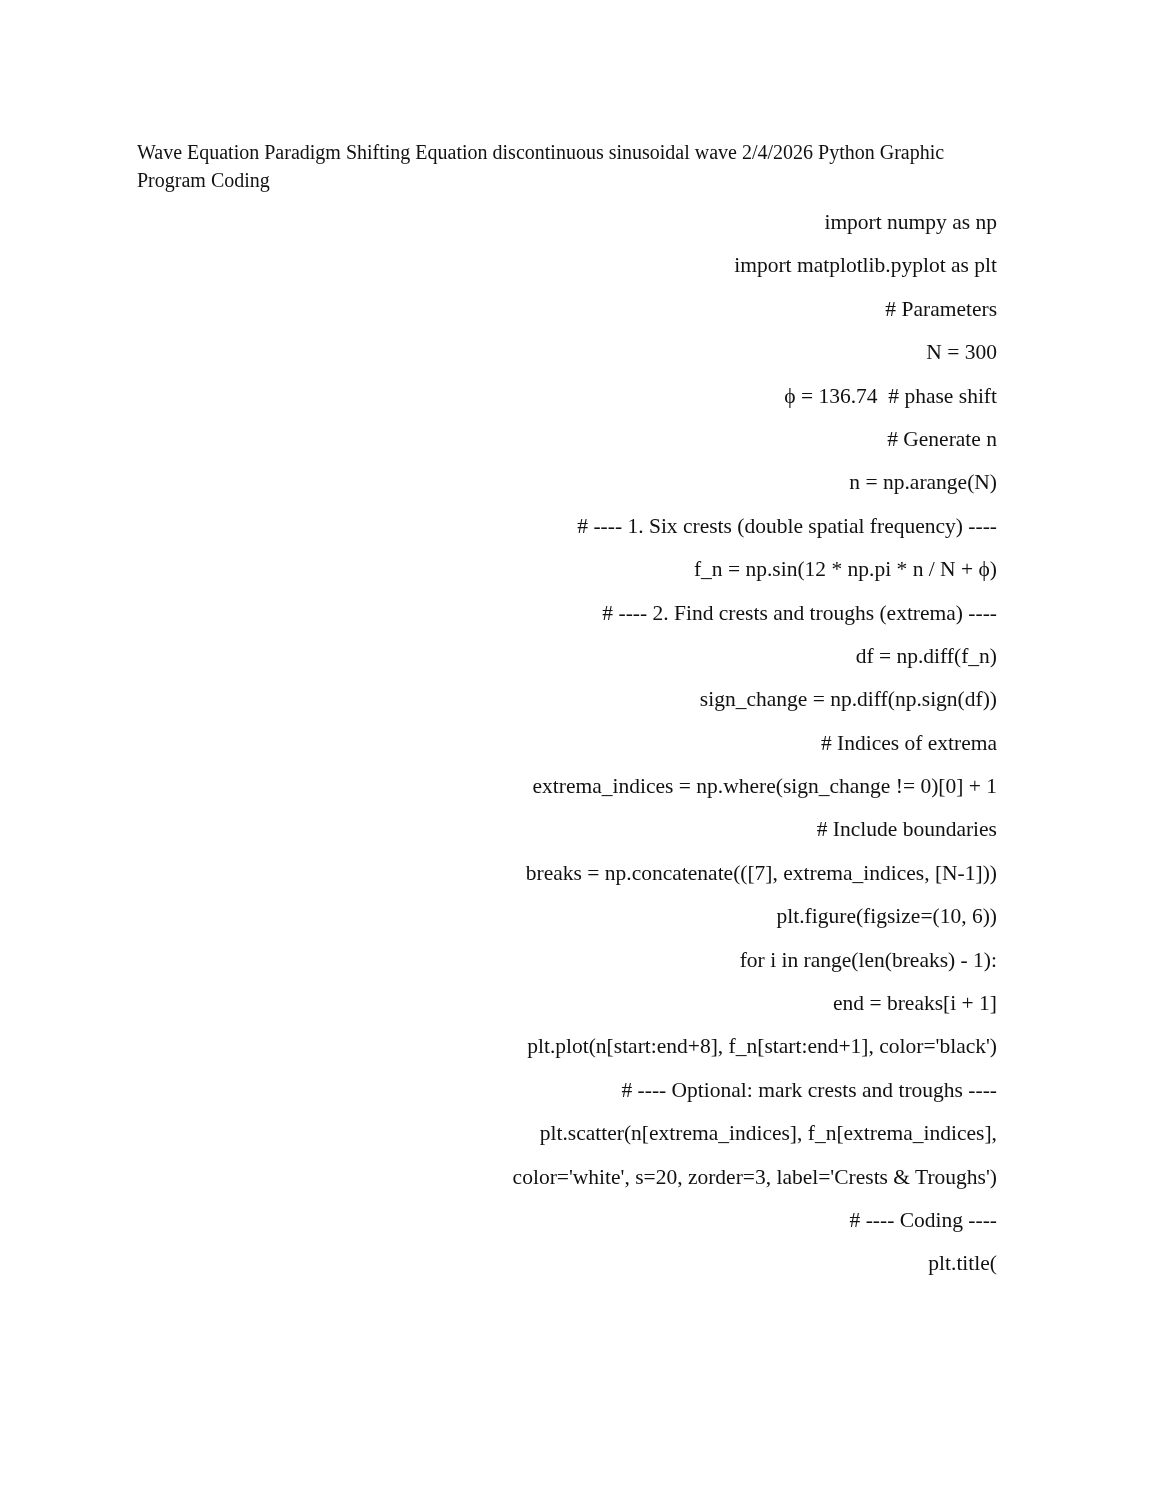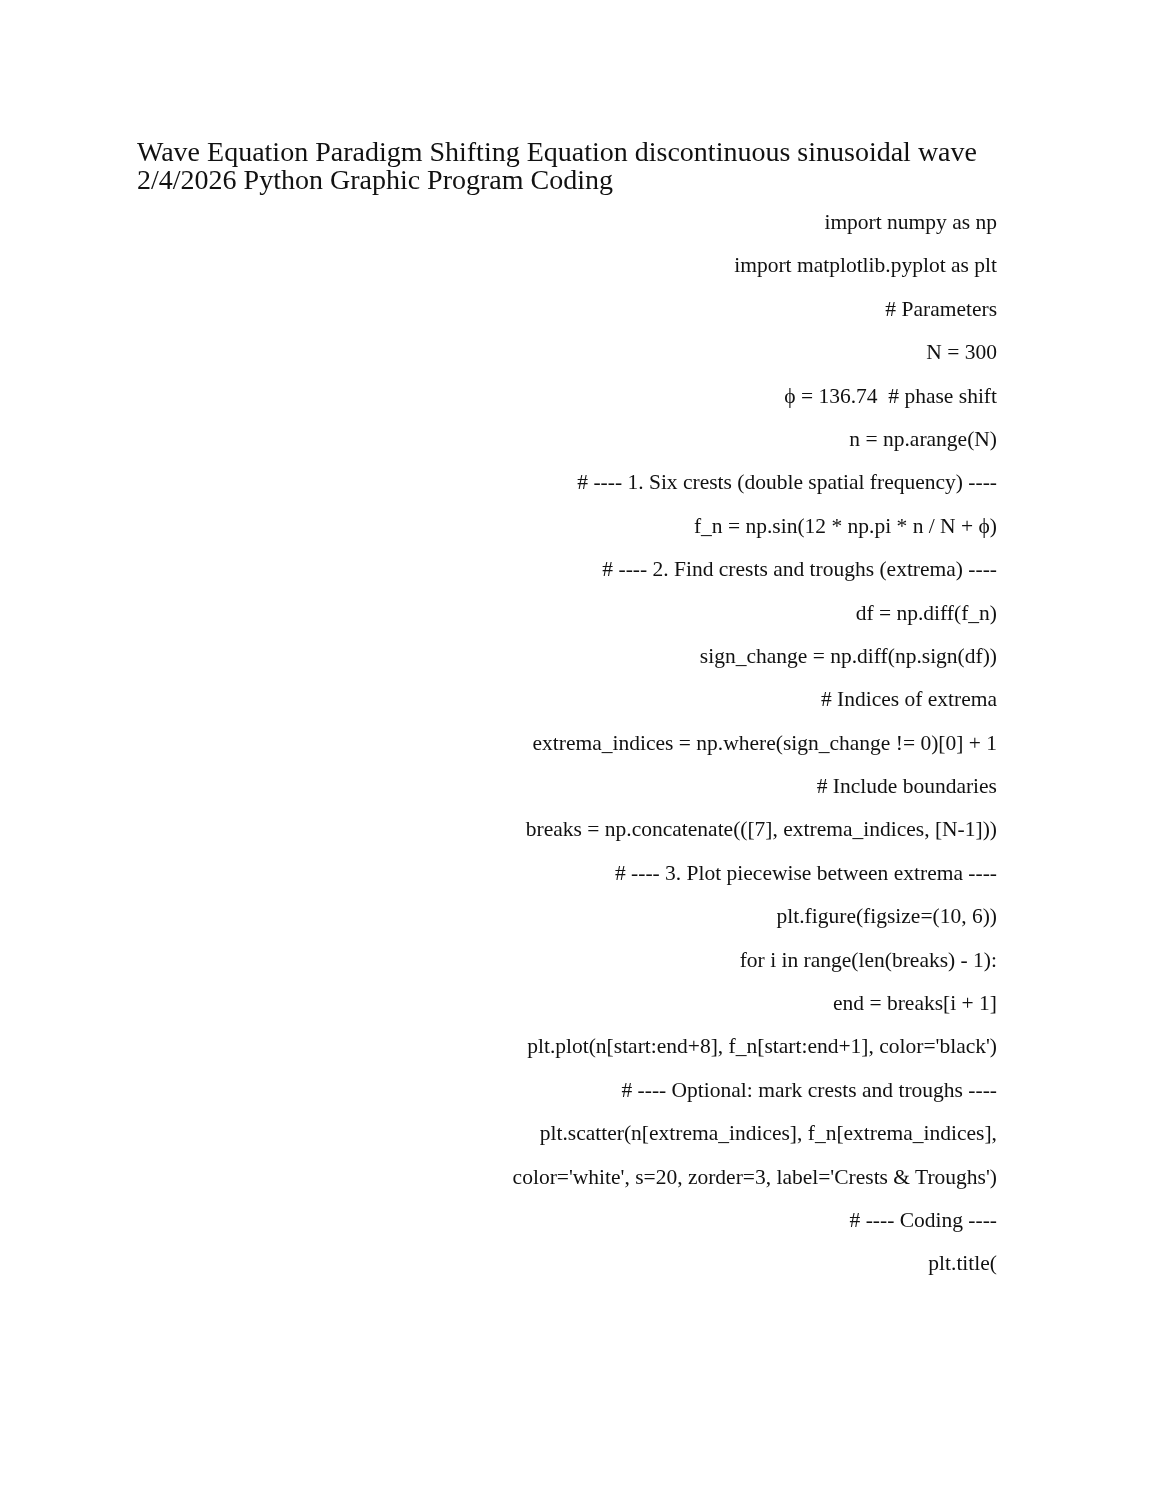--- a/index.html
+++ b/index.html
@@ -3,52 +3,52 @@
   <meta charset="utf-8">
   <style>
     html, body { margin: 0; padding: 0; background: #ffffff; }
     body {
       width: 1159px; height: 1500px; position: relative; overflow: hidden;
       font-family: "Liberation Serif", "DejaVu Serif", serif;
       color: #111111;
     }
     .page { position: absolute; left: 137px; top: 138px; width: 860px; }
     .title {
-      font-size: 28px; line-height: 28px; margin: 0 0 14px 0;
+      font-size: 20px; line-height: 28px; margin: 0 0 14px 0;
     }
     .line {
       font-size: 21.5px; line-height: 28px; height: 28px; margin: 0 0 15.4px 0;
       white-space: pre;
       text-align: right;
     }
     .indent1 { padding-left: 22px; }
     .indent2 { padding-left: 68px; }
   </style>
 </head>
 <body>
 
 <div class="page">
   <div class="title">Wave Equation Paradigm Shifting Equation discontinuous sinusoidal wave 2/4/2026 Python Graphic Program Coding</div>
 
   <div class="line">import numpy as np</div>
   <div class="line">import matplotlib.pyplot as plt</div>
   <div class="line"># Parameters</div>
   <div class="line">N = 300</div>
   <div class="line">ϕ = 136.74  # phase shift</div>
+  <div class="line"># Generate n</div>
   <div class="line">n = np.arange(N)</div>
   <div class="line"># ---- 1. Six crests (double spatial frequency) ----</div>
   <div class="line">f_n = np.sin(12 * np.pi * n / N + ϕ)</div>
   <div class="line"># ---- 2. Find crests and troughs (extrema) ----</div>
   <div class="line">df = np.diff(f_n)</div>
   <div class="line">sign_change = np.diff(np.sign(df))</div>
   <div class="line"># Indices of extrema</div>
   <div class="line">extrema_indices = np.where(sign_change != 0)[0] + 1</div>
   <div class="line"># Include boundaries</div>
   <div class="line">breaks = np.concatenate(([7], extrema_indices, [N-1]))</div>
-  <div class="line"># ---- 3. Plot piecewise between extrema ----</div>
   <div class="line">plt.figure(figsize=(10, 6))</div>
   <div class="line">for i in range(len(breaks) - 1):</div>
   <div class="line indent1">end = breaks[i + 1]</div>
   <div class="line indent1">plt.plot(n[start:end+8], f_n[start:end+1], color='black')</div>
   <div class="line"># ---- Optional: mark crests and troughs ----</div>
   <div class="line">plt.scatter(n[extrema_indices], f_n[extrema_indices],</div>
   <div class="line indent2">color='white', s=20, zorder=3, label='Crests &amp; Troughs')</div>
   <div class="line"># ---- Coding ----</div>
   <div class="line">plt.title(</div>
 </div>

